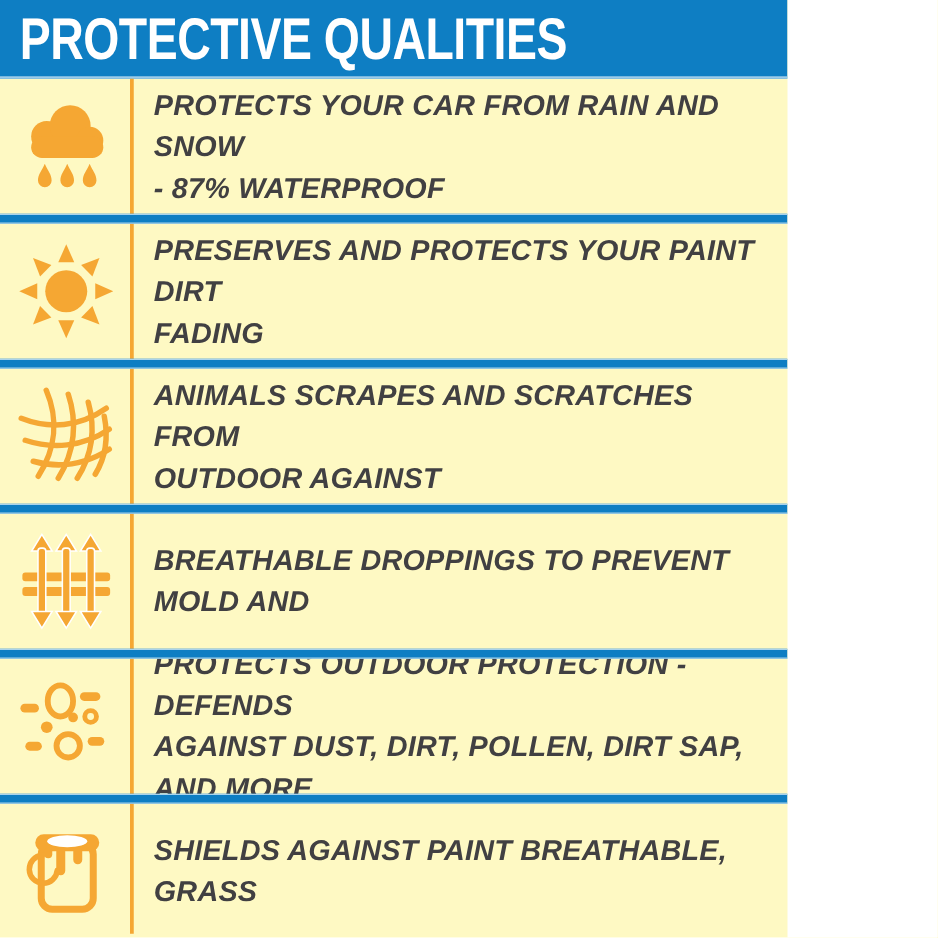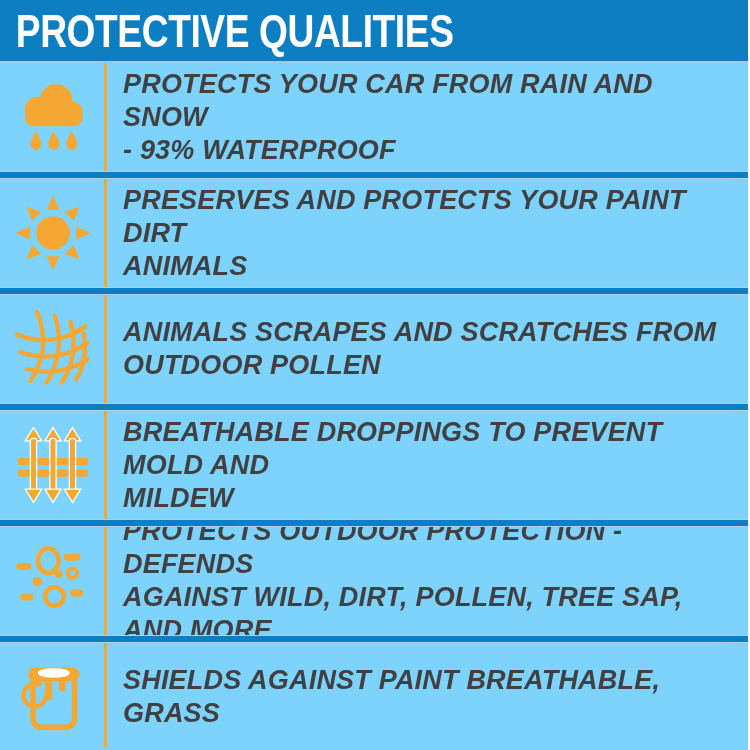--- a/index.html
+++ b/index.html
@@ -1,19 +1,19 @@
 <!DOCTYPE html>
 <html><head>
 <meta charset="utf-8">
 <style>
   html,body{margin:0;padding:0;background:#ffffff;}
   .canvas{
     position:relative;
-    width:748px;height:750px;
-    background:#7dd3fc;
+    width:630px;height:750px;
+    background:#fef9c3;
     overflow:hidden;
     font-family:"Liberation Sans", sans-serif;
   }
   
   .banner{
     height:61px;
     background:#0E7EC3;
     border-bottom:2px solid #9CCBE9;
     display:flex;align-items:center;
     overflow:hidden;
@@ -57,21 +57,21 @@
     flex:0 0 106px;
     display:flex;align-items:center;justify-content:center;
   }
   .text-cell{
     flex:1;
     display:flex;align-items:center;
     padding-left:17px;padding-right:14px;
   }
   .feature-text{
     margin:0;
-    font-size:27px;
+    font-size:23px;
     font-weight:700;
     font-style:italic;
     color:#414042;
     line-height:33px;
     letter-spacing:0.2px;
   }
 </style>
 </head>
 <body>
 
@@ -94,21 +94,21 @@
             <rect x="14" y="40" width="74" height="22" rx="11"></rect>
             <path id="r1-drop" d="M28 68 C31 75 35 79 35 85 A7 7 0 1 1 21 85 C21 79 25 75 28 68 Z"></path>
             <use href="#r1-drop" transform="translate(23,0)"></use>
             <use href="#r1-drop" transform="translate(46,0)"></use>
           </g>
         </svg>
       </div>
       <div class="text-cell">
         <p class="feature-text">
           <span>PROTECTS YOUR CAR FROM RAIN AND SNOW</span><br>
-          <span>- 93% WATERPROOF</span>
+          <span>- 87% WATERPROOF</span>
         </p>
       </div>
     </section>
 
     <div class="divider"></div>
 
     <section class="row">
       <div class="icon-cell">
         <svg width="80" height="80" viewBox="0 0 100 100" xmlns="http://www.w3.org/2000/svg">
           <g fill="#F5A733">
@@ -120,21 +120,21 @@
             <use href="#r2-ray" transform="rotate(180 50 50)"></use>
             <use href="#r2-ray" transform="rotate(225 50 50)"></use>
             <use href="#r2-ray" transform="rotate(270 50 50)"></use>
             <use href="#r2-ray" transform="rotate(315 50 50)"></use>
           </g>
         </svg>
       </div>
       <div class="text-cell">
         <p class="feature-text">
           <span>PRESERVES AND PROTECTS YOUR PAINT DIRT</span><br>
-          <span>ANIMALS</span>
+          <span>FADING</span>
         </p>
       </div>
     </section>
 
     <div class="divider"></div>
 
     <section class="row">
       <div class="icon-cell">
         <svg width="80" height="80" viewBox="0 0 100 100" xmlns="http://www.w3.org/2000/svg">
           <g stroke="#F5A733" stroke-width="5.5" fill="none" stroke-linecap="round">
@@ -144,21 +144,21 @@
             <path d="M88 30 C92 50 90 70 79 88"></path>
             <path d="M5 32 C33 43 63 41 90 22"></path>
             <path d="M9 54 C36 63 66 61 93 43"></path>
             <path d="M17 75 C42 82 68 79 93 63"></path>
           </g>
         </svg>
       </div>
       <div class="text-cell">
         <p class="feature-text">
           <span>ANIMALS SCRAPES AND SCRATCHES FROM</span><br>
-          <span>OUTDOOR POLLEN</span>
+          <span>OUTDOOR AGAINST</span>
         </p>
       </div>
     </section>
 
     <div class="divider"></div>
 
     <section class="row">
       <div class="icon-cell">
         <svg width="78" height="78" viewBox="0 0 100 100" xmlns="http://www.w3.org/2000/svg">
           <g fill="#F5A733">
@@ -172,21 +172,20 @@
               </g>
               <use href="#r4-arrow" transform="translate(25,0)"></use>
               <use href="#r4-arrow" transform="translate(50,0)"></use>
             </g>
           </g>
         </svg>
       </div>
       <div class="text-cell">
         <p class="feature-text">
           <span>BREATHABLE DROPPINGS TO PREVENT MOLD AND</span><br>
-          <span>MILDEW</span>
         </p>
       </div>
     </section>
 
     <div class="divider"></div>
 
     <section class="row">
       <div class="icon-cell">
         <svg width="78" height="78" viewBox="0 0 100 100" xmlns="http://www.w3.org/2000/svg">
           <g fill="#F5A733">
@@ -198,21 +197,21 @@
             <circle cx="30" cy="51" r="6"></circle>
             <circle cx="52" cy="70" r="12" fill="none" stroke="#F5A733" stroke-width="6"></circle>
             <rect x="8" y="66" width="17" height="9" rx="4.5"></rect>
             <rect x="72" y="61" width="17" height="9" rx="4.5"></rect>
           </g>
         </svg>
       </div>
       <div class="text-cell">
         <p class="feature-text">
           <span>PROTECTS OUTDOOR PROTECTION - DEFENDS</span><br>
-          <span>AGAINST WILD, DIRT, POLLEN, TREE SAP, AND MORE</span>
+          <span>AGAINST DUST, DIRT, POLLEN, DIRT SAP, AND MORE</span>
         </p>
       </div>
     </section>
 
     <div class="divider"></div>
 
     <section class="row last">
       <div class="icon-cell">
         <svg width="80" height="80" viewBox="0 0 100 100" xmlns="http://www.w3.org/2000/svg">
           <g>

